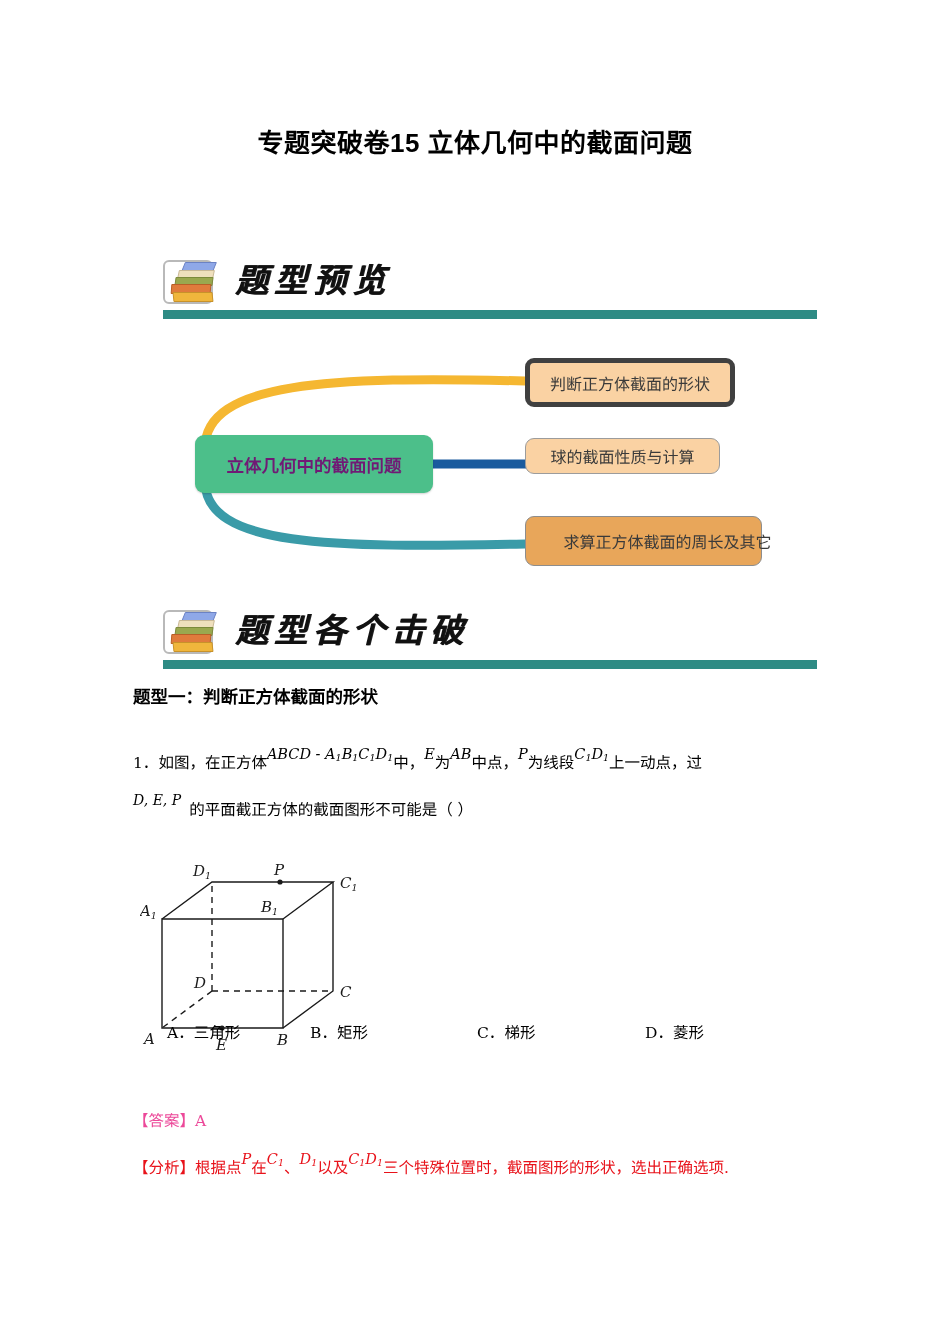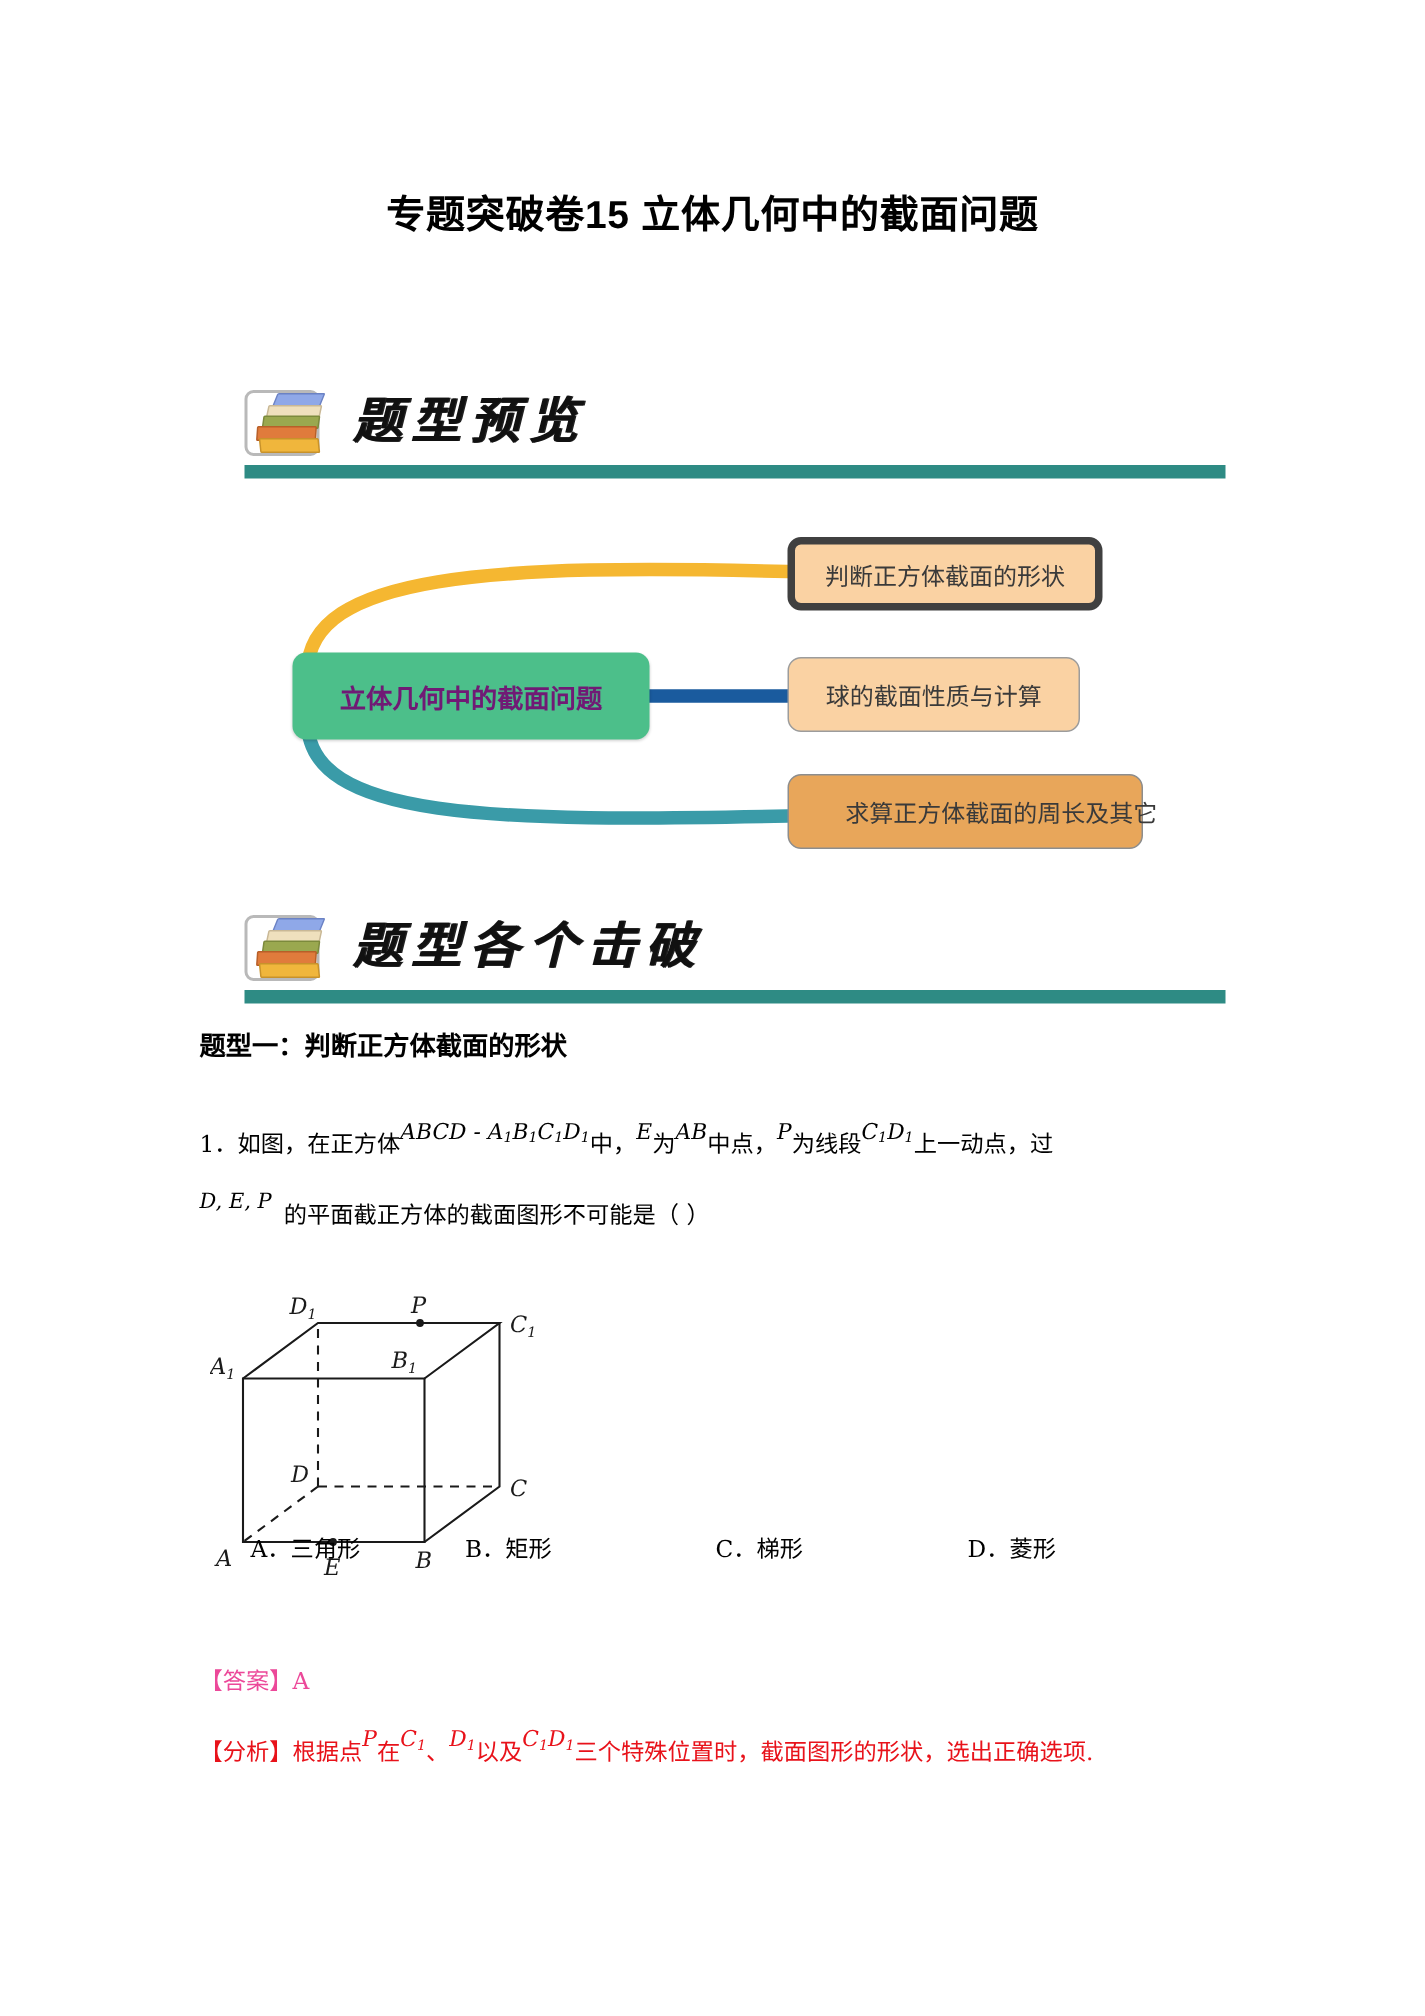--- a/index.html
+++ b/index.html
@@ -128,21 +128,21 @@
     background: #fad2a3;
     border: 5px solid #404040;
     border-radius: 9px;
     color: #3a3a3a;
     font-size: 16px;
   }
   .mm-b2 {
     left: 345px;
     top: 90px;
     width: 195px;
-    height: 50px;
+    height: 36px;
     background: #fad2a3;
     border: 1px solid #9c9c9c;
     border-radius: 9px;
     color: #3a3a3a;
     font-size: 16px;
   }
   .mm-b3 {
     left: 345px;
     top: 168px;
     width: 237px;

